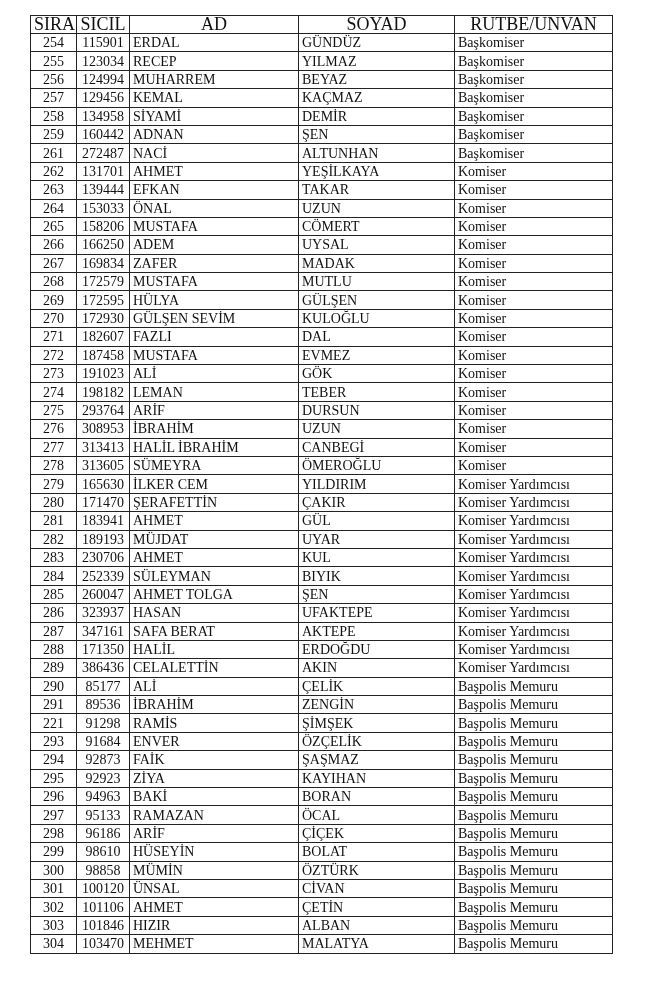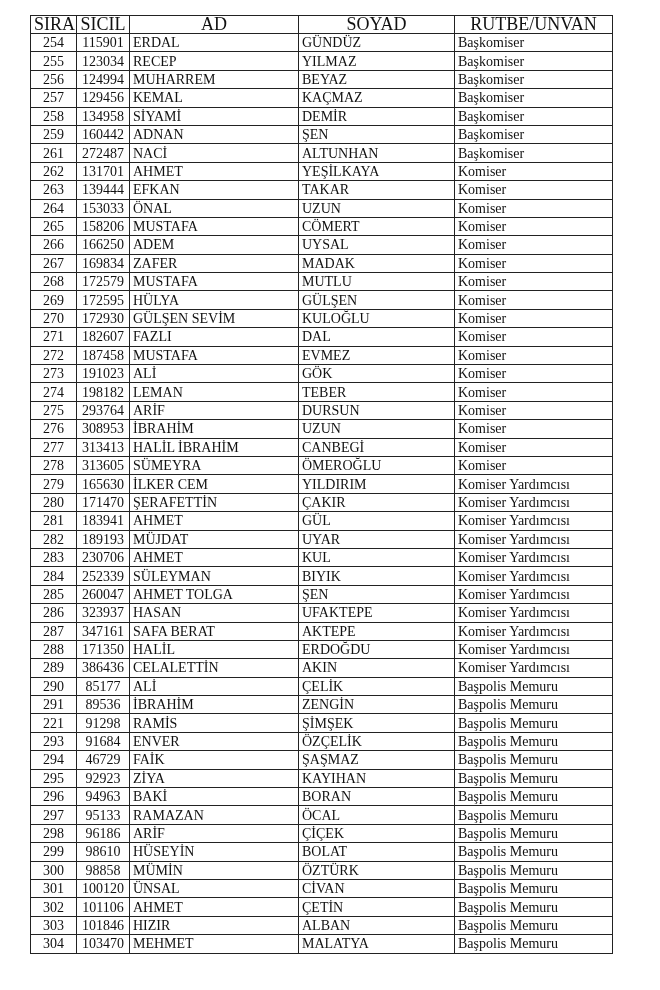--- a/index.html
+++ b/index.html
@@ -309,21 +309,21 @@
       </tr>
       <tr>
         <td class="sira">293</td>
         <td class="sicil">91684</td>
         <td class="ad">ENVER</td>
         <td class="soyad">ÖZÇELİK</td>
         <td class="rutbe">Başpolis Memuru</td>
       </tr>
       <tr>
         <td class="sira">294</td>
-        <td class="sicil">46729</td>
+        <td class="sicil">92873</td>
         <td class="ad">FAİK</td>
         <td class="soyad">ŞAŞMAZ</td>
         <td class="rutbe">Başpolis Memuru</td>
       </tr>
       <tr>
         <td class="sira">295</td>
         <td class="sicil">92923</td>
         <td class="ad">ZİYA</td>
         <td class="soyad">KAYIHAN</td>
         <td class="rutbe">Başpolis Memuru</td>

